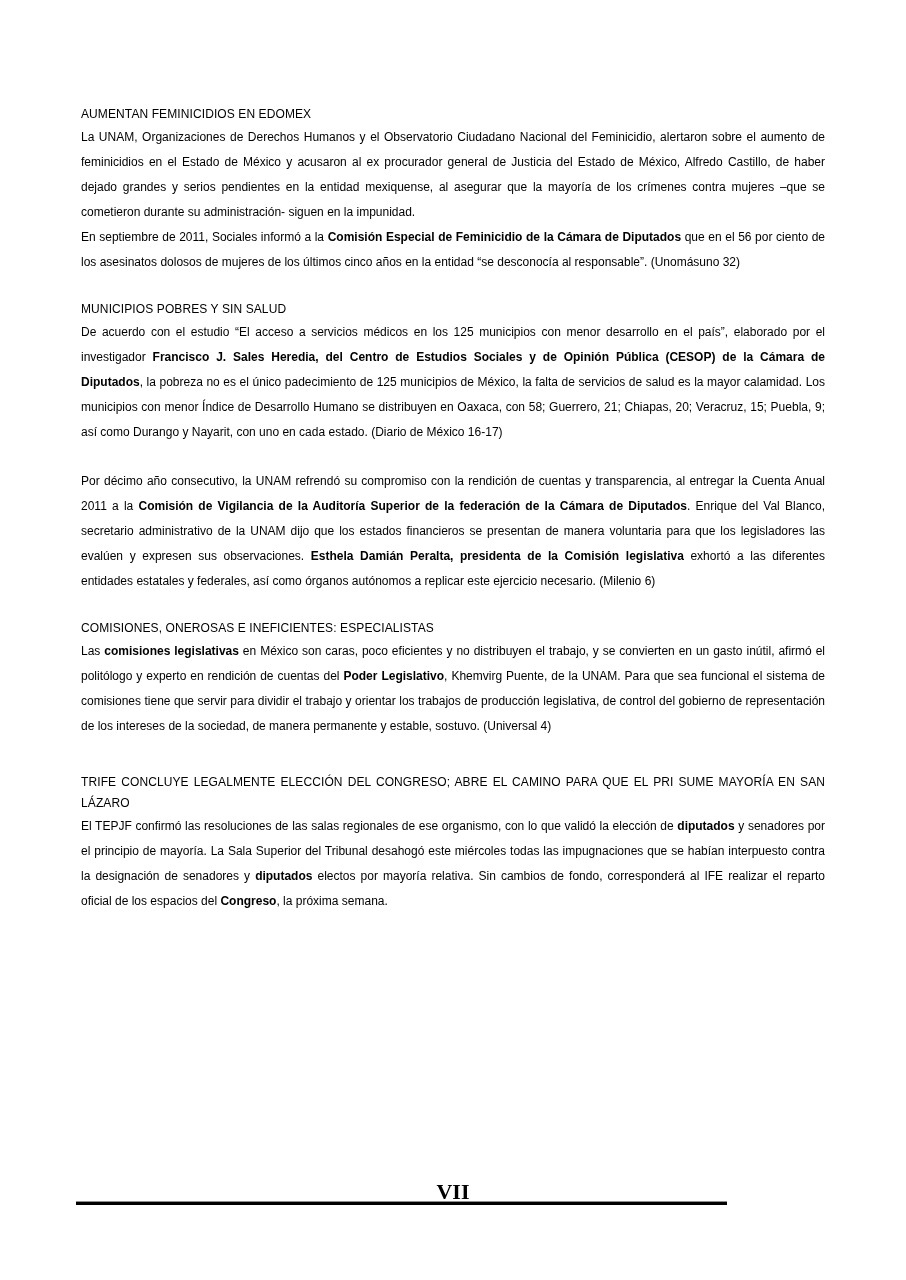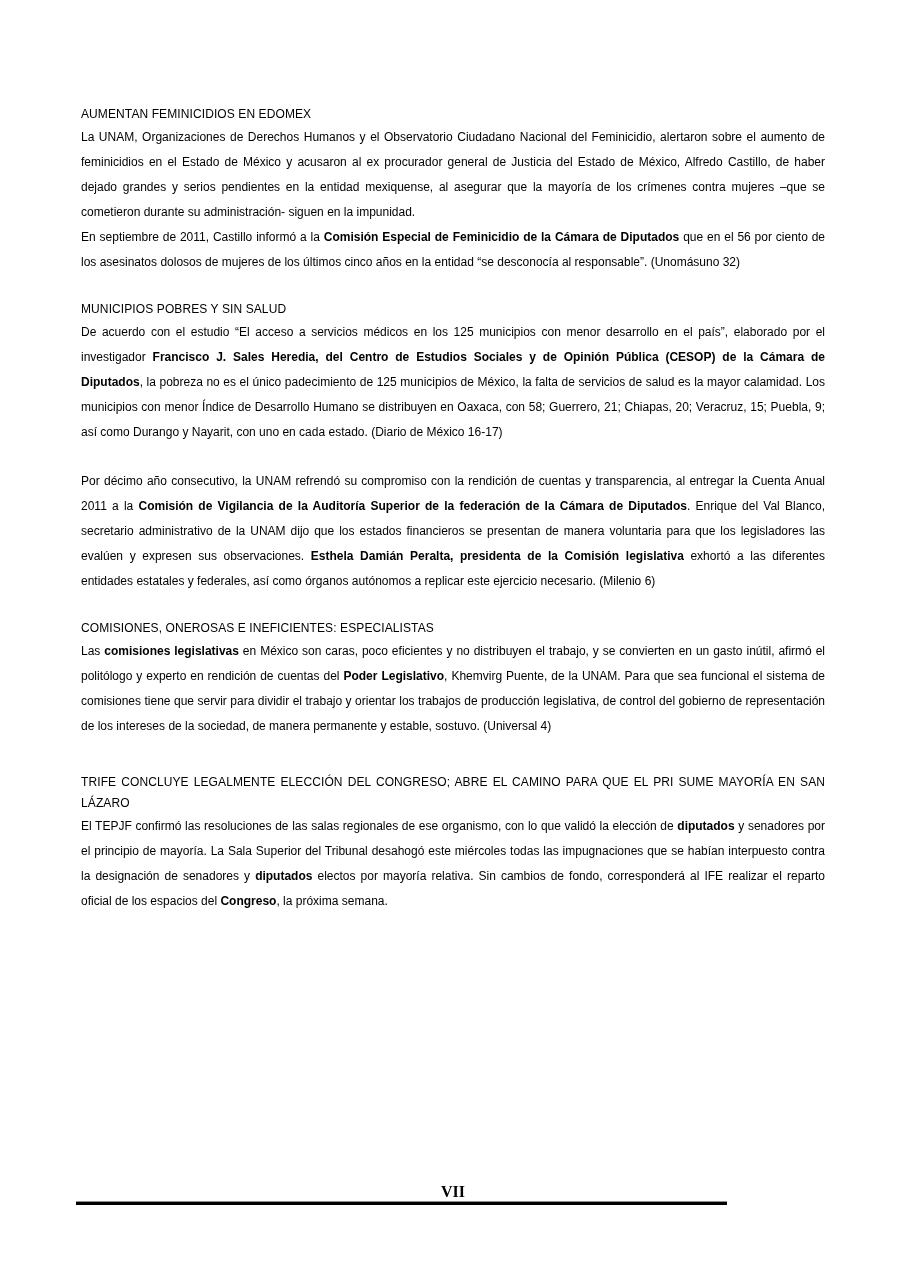--- a/index.html
+++ b/index.html
@@ -39,41 +39,41 @@
   .run.b { font-weight: 700; }
   .page-footer { position: absolute; left: 0; top: 0; width: 906px; }
   .footer-number {
     position: absolute;
     left: 0;
     top: 1181px;
     width: 906px;
     text-align: center;
     font-family: "Liberation Serif", "DejaVu Serif", serif;
     font-weight: 700;
-    font-size: 16px;
+    font-size: 22px;
     line-height: 21px;
   }
   .footer-rule {
     position: absolute;
     left: 76px;
     top: 1201px;
     width: 651px;
     height: 4px;
     background: linear-gradient(to bottom, #8f8f8f 0 28%, #000000 28% 100%);
   }
 </style>
 </head>
 <body>
 
 <div class="page">
   <main class="content">
       <section class="news-section">
         <h2>AUMENTAN FEMINICIDIOS EN EDOMEX</h2>
         <p><span class="run">La UNAM, Organizaciones de Derechos Humanos y el Observatorio Ciudadano Nacional del Feminicidio, alertaron sobre el aumento de feminicidios en el Estado de México y acusaron al ex procurador general de Justicia del Estado de México, Alfredo Castillo, de haber dejado grandes y serios pendientes en la entidad mexiquense, al asegurar que la mayoría de los crímenes contra mujeres –que se cometieron durante su administración- siguen en la impunidad.</span></p>
-        <p><span class="run">En septiembre de 2011, Castillo informó a la </span><span class="run b">Comisión Especial de Feminicidio de la Cámara de Diputados</span><span class="run"> que en el 56 por ciento de los asesinatos dolosos de mujeres de los últimos cinco años en la entidad “se desconocía al responsable”. (Unomásuno 32)</span></p>
+        <p><span class="run">En septiembre de 2011, Sociales informó a la </span><span class="run b">Comisión Especial de Feminicidio de la Cámara de Diputados</span><span class="run"> que en el 56 por ciento de los asesinatos dolosos de mujeres de los últimos cinco años en la entidad “se desconocía al responsable”. (Unomásuno 32)</span></p>
       </section>
       <section class="news-section">
         <h2>MUNICIPIOS POBRES Y SIN SALUD</h2>
         <p><span class="run">De acuerdo con el estudio “El acceso a servicios médicos en los 125 municipios con menor desarrollo en el país”, elaborado por el investigador </span><span class="run b">Francisco J. Sales Heredia, del Centro de Estudios Sociales y de Opinión Pública (CESOP) de la Cámara de Diputados</span><span class="run">, la pobreza no es el único padecimiento de 125 municipios de México, la falta de servicios de salud es la mayor calamidad. Los municipios con menor Índice de Desarrollo Humano se distribuyen en Oaxaca, con 58; Guerrero, 21; Chiapas, 20; Veracruz, 15; Puebla, 9; así como Durango y Nayarit, con uno en cada estado. (Diario de México 16-17)</span></p>
       </section>
       <section class="news-section">
         <p><span class="run">Por décimo año consecutivo, la UNAM refrendó su compromiso con la rendición de cuentas y transparencia, al entregar la Cuenta Anual 2011 a la </span><span class="run b">Comisión de Vigilancia de la Auditoría Superior de la federación de la Cámara de Diputados</span><span class="run">. Enrique del Val Blanco, secretario administrativo de la UNAM dijo que los estados financieros se presentan de manera voluntaria para que los legisladores las evalúen y expresen sus observaciones. </span><span class="run b">Esthela Damián Peralta, presidenta de la Comisión legislativa</span><span class="run"> exhortó a las diferentes entidades estatales y federales, así como órganos autónomos a replicar este ejercicio necesario. (Milenio 6)</span></p>
       </section>
       <section class="news-section">
         <h2>COMISIONES, ONEROSAS E INEFICIENTES: ESPECIALISTAS</h2>

